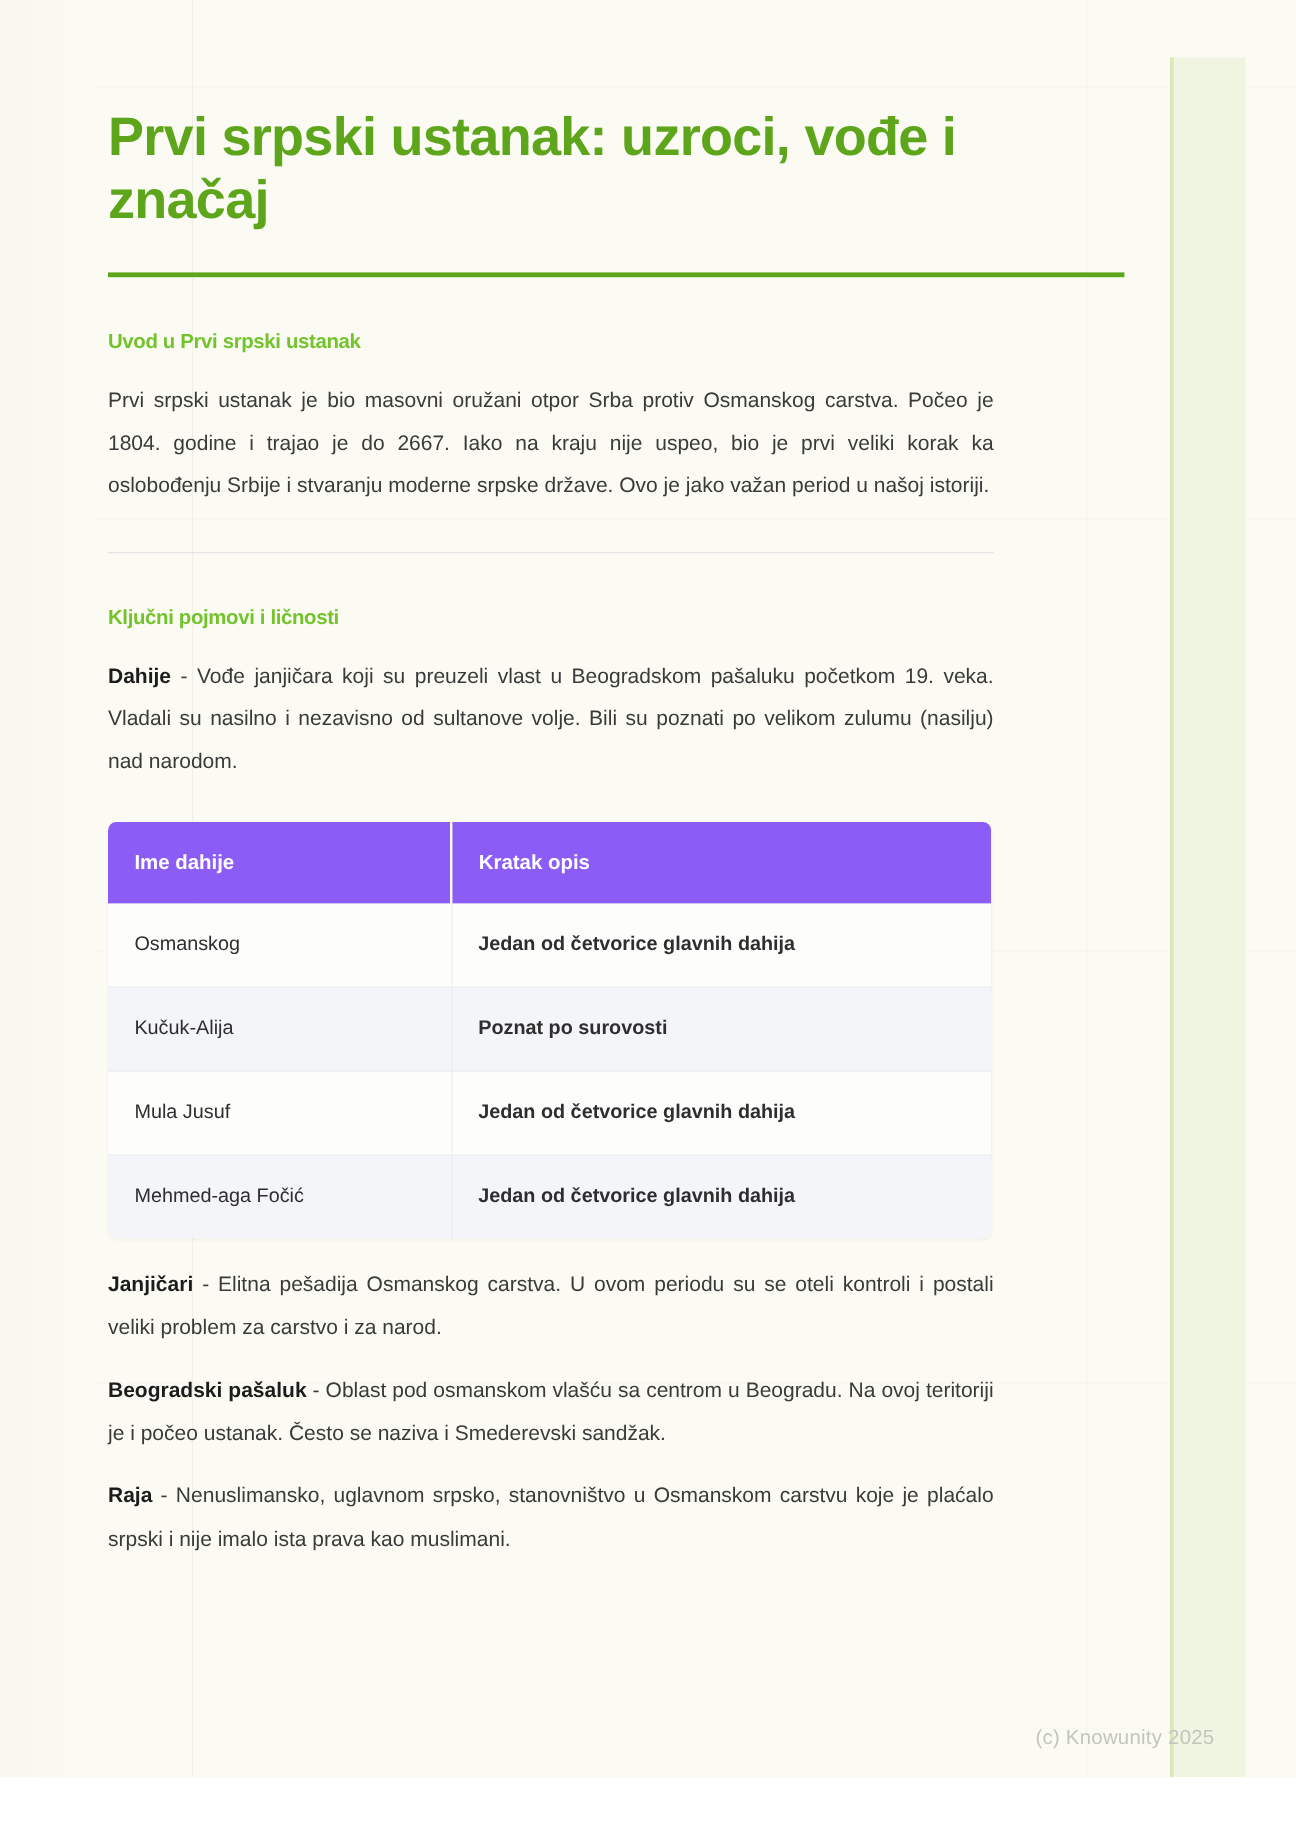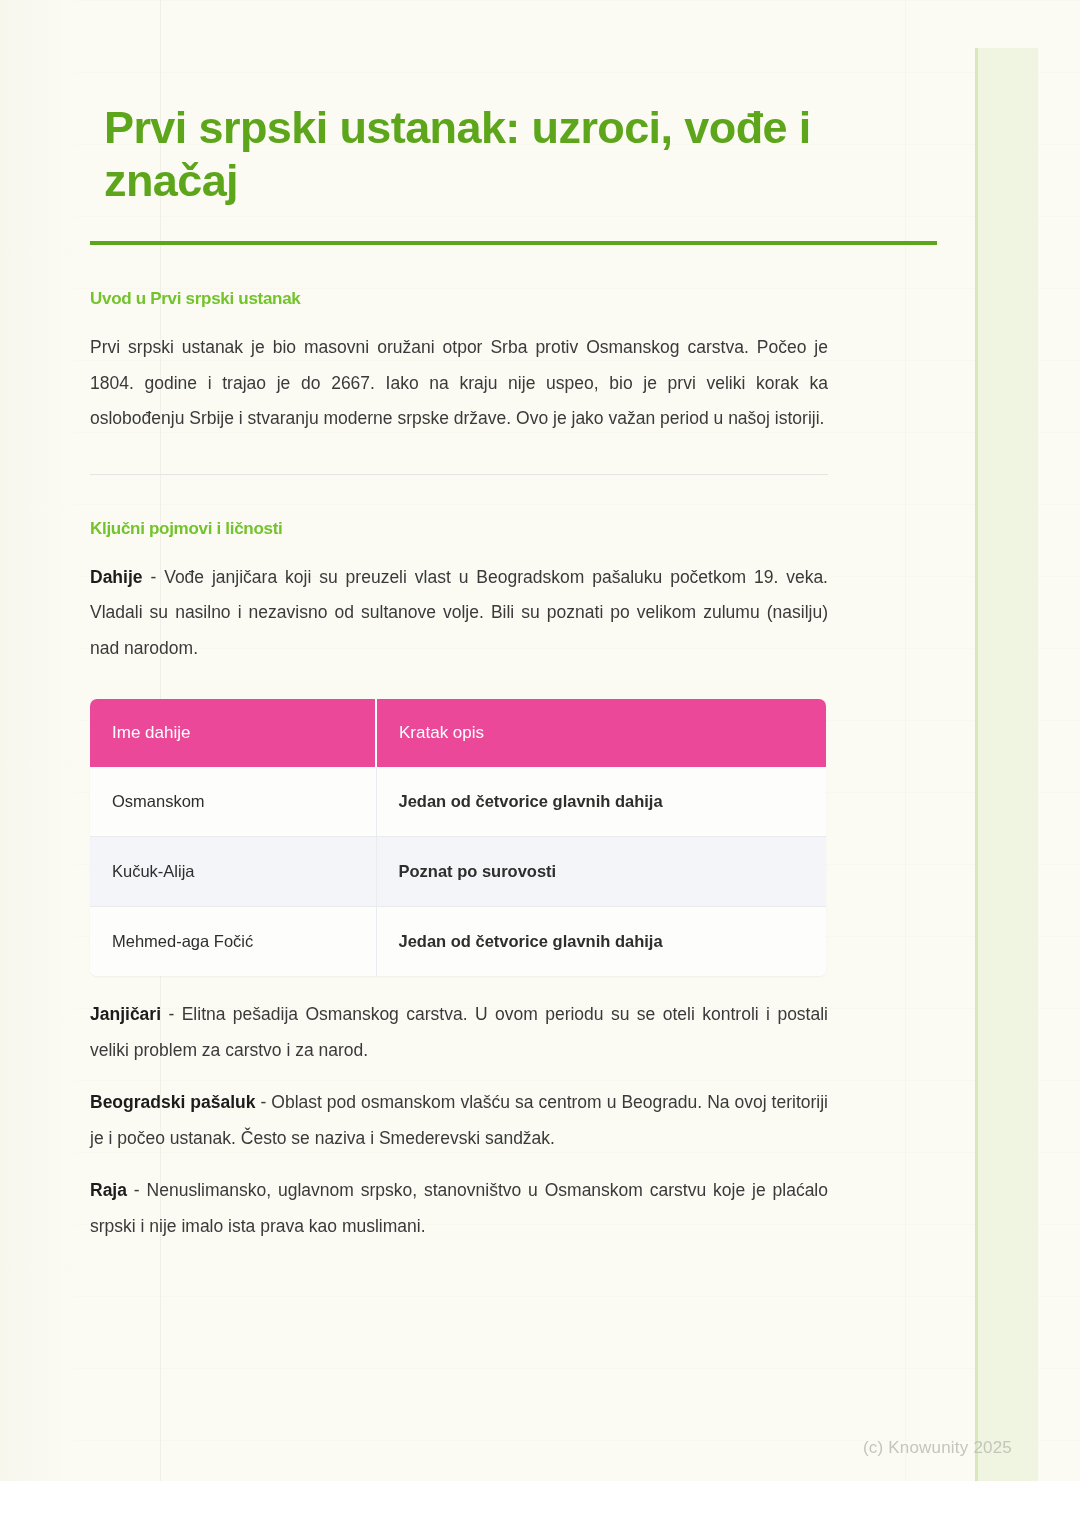--- a/index.html
+++ b/index.html
@@ -77,21 +77,21 @@
 
   
   .content {
     position: absolute;
     left: 90px;
     top: 0;
     width: 738px;
   }
 
   .doc-title {
-    margin: 14px;
+    margin: 0;
     padding-top: 88px;
     font-size: 45px;
     line-height: 1.17;
     font-weight: bold;
     letter-spacing: -0.6px;
     color: #5da51b;
     width: 760px;
   }
 
   .title-rule {
@@ -137,24 +137,24 @@
     border-radius: 7px;
     overflow: hidden;
     box-shadow: 0 1px 2px rgba(0,0,0,0.05);
   }
   table.data-table {
     border-collapse: collapse;
     width: 736px;
     table-layout: fixed;
   }
   table.data-table th {
-    background: #ec4899;
+    background: #8b5cf6;
     color: #ffffff;
     font-size: 17px;
-    font-weight: normal;
+    font-weight: bold;
     text-align: left;
     padding: 24px 0 24px 22px;
     border-right: 2px solid #ffffff;
   }
   table.data-table th:last-child { border-right: none; }
   table.data-table col.c1 { width: 286px; }
   table.data-table col.c2 { width: 450px; }
 
   table.data-table td {
     font-size: 16.5px;
@@ -211,26 +211,30 @@
             <col class="c2">
           </colgroup>
         <thead>
           <tr>
             <th>Ime dahije</th>
             <th>Kratak opis</th>
           </tr>
         </thead>
         <tbody>
           <tr>
-            <td>Osmanskom</td>
+            <td>Osmanskog</td>
             <td>Jedan od četvorice glavnih dahija</td>
           </tr>
           <tr>
             <td>Kučuk-Alija</td>
             <td>Poznat po surovosti</td>
+          </tr>
+          <tr>
+            <td>Mula Jusuf</td>
+            <td>Jedan od četvorice glavnih dahija</td>
           </tr>
           <tr>
             <td>Mehmed-aga Fočić</td>
             <td>Jedan od četvorice glavnih dahija</td>
           </tr>
         </tbody>
       </table>
     </div>
 
     <p class="body-text"><b>Janjičari</b><span> - </span><span>Elitna pešadija Osmanskog carstva. U ovom periodu su se oteli kontroli i postali veliki problem za carstvo i za narod.</span></p>

